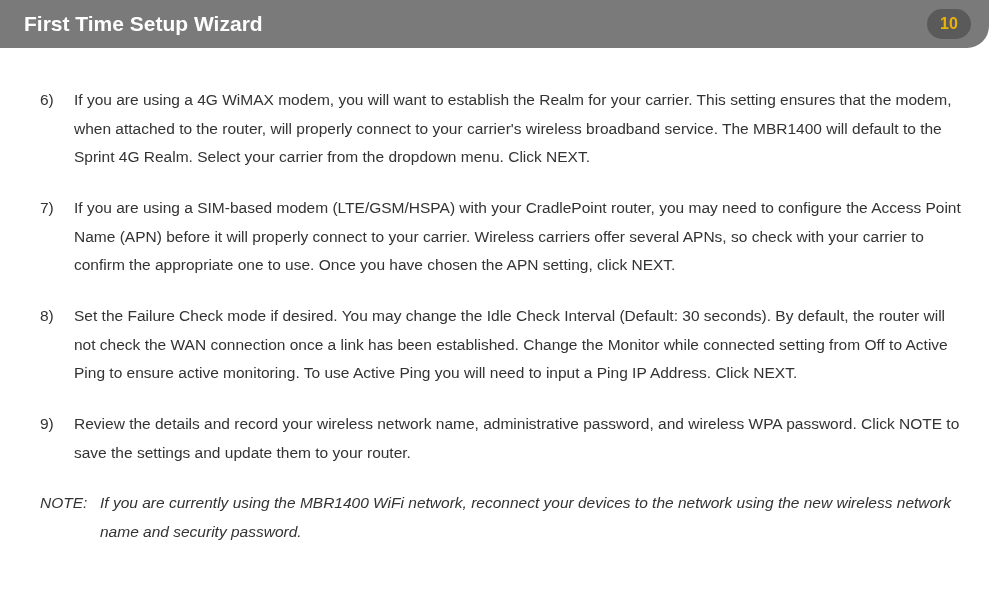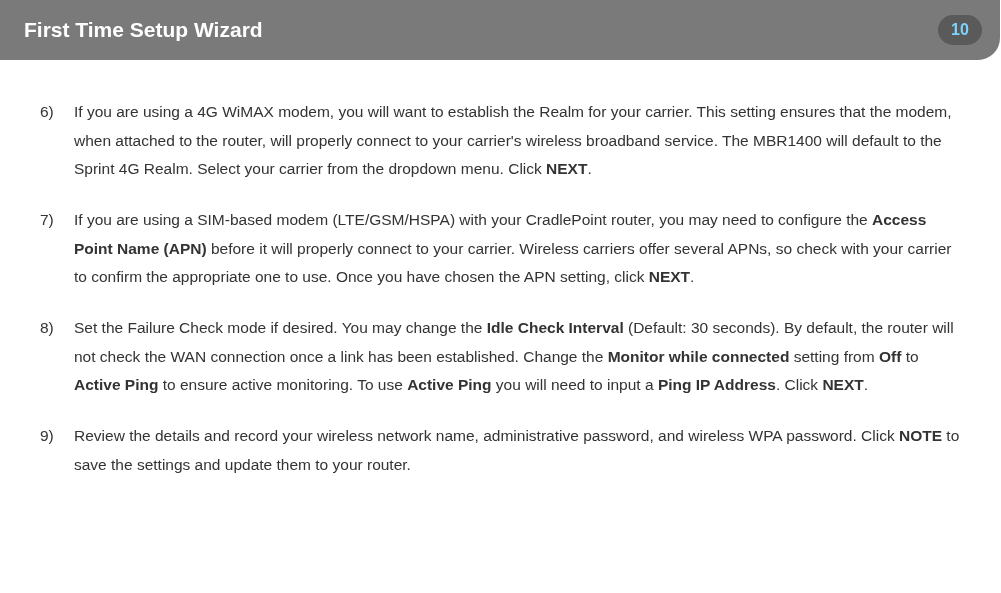--- a/index.html
+++ b/index.html
@@ -5,36 +5,36 @@
     * { margin: 0; padding: 0; box-sizing: border-box; }
     body {
       font-family: Arial, Helvetica, sans-serif;
       background: #ffffff;
       width: 1001px;
       height: 593px;
       overflow: hidden;
     }
     .header {
       background: #7A7A7A;
-      height: 60px;
+      height: 48px;
       display: flex;
       align-items: center;
       justify-content: space-between;
       padding: 0 18px 0 24px;
       border-radius: 0 0 22px 0;
-      margin-right: 1px;
+      margin-right: 12px;
     }
     .header-title {
       color: #ffffff;
       font-size: 21px;
       font-weight: bold;
     }
     .page-badge {
       background: #5a5a5a;
-      color: #7dd3fc;
+      color: #eab308;
       font-weight: bold;
       font-size: 16px;
       width: 44px;
       height: 30px;
       border-radius: 15px;
       display: flex;
       align-items: center;
       justify-content: center;
     }
     .content {
@@ -61,21 +61,21 @@
     }
     .note-label {
       width: 60px;
       flex-shrink: 0;
       font-style: italic;
     }
     .note-body {
       flex: 1;
       font-style: italic;
     }
-    b { font-weight: bold; }
+    b { font-weight: normal; }
   </style>
 </head>
 <body>
 
 <div class="header">
   <div class="header-title">First Time Setup Wizard</div>
   <div class="page-badge">10</div>
 </div>
 
 <div class="content">
@@ -88,13 +88,17 @@
     <div class="list-body">If you are using a SIM-based modem (LTE/GSM/HSPA) with your CradlePoint router, you may need to configure the <b>Access Point Name (APN)</b> before it will properly connect to your carrier. Wireless carriers offer several APNs, so check with your carrier to confirm the appropriate one to use. Once you have chosen the APN setting, click <b>NEXT</b>.</div>
   </div>
   <div class="list-item">
     <div class="list-num">8)</div>
     <div class="list-body">Set the Failure Check mode if desired. You may change the <b>Idle Check Interval</b> (Default: 30 seconds). By default, the router will not check the WAN connection once a link has been established. Change the <b>Monitor while connected</b> setting from <b>Off</b> to <b>Active Ping</b> to ensure active monitoring. To use <b>Active Ping</b> you will need to input a <b>Ping IP Address</b>. Click <b>NEXT</b>.</div>
   </div>
   <div class="list-item">
     <div class="list-num">9)</div>
     <div class="list-body">Review the details and record your wireless network name, administrative password, and wireless WPA password. Click <b>NOTE</b> to save the settings and update them to your router.</div>
   </div>
+  <div class="note-row">
+    <div class="note-label">NOTE:</div>
+    <div class="note-body">If you are currently using the MBR1400 WiFi network, reconnect your devices to the network using the new wireless network name and security password.</div>
+  </div>
 </div>
 
 </body></html>

